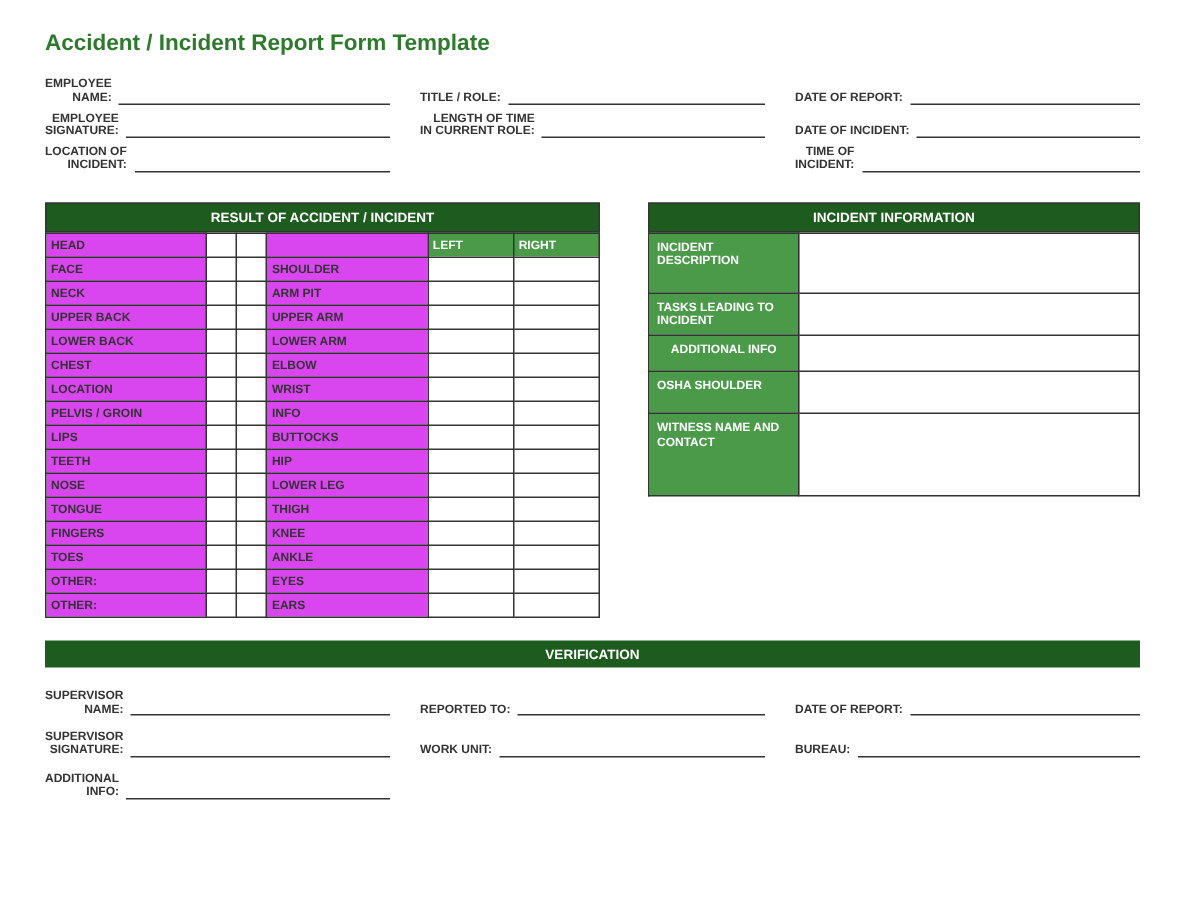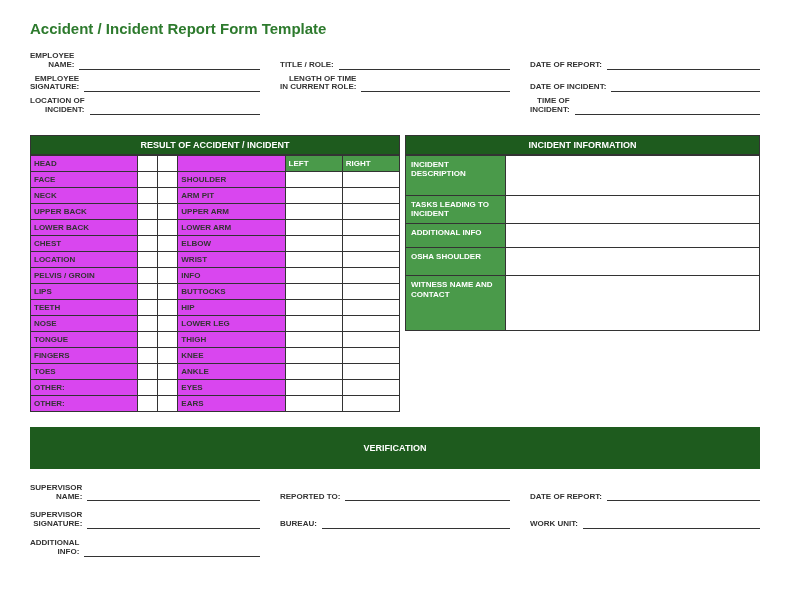--- a/index.html
+++ b/index.html
@@ -2,35 +2,35 @@
 <html><head>
 <meta charset="utf-8">
 <style>
 *{box-sizing:border-box;margin:0;padding:0}
 body{background:#fff;font-family:Arial,Helvetica,sans-serif;font-size:9px;color:#333;width:790px;height:610px;padding:20px 30px}
 .title{color:#2d7a2d;font-size:15px;font-weight:bold;margin-bottom:15px}
 .header-grid{display:grid;grid-template-columns:1fr 1fr 1fr;gap:5px 20px;margin-bottom:20px}
 .header-field{display:flex;align-items:flex-end;justify-content:flex-end;gap:5px}
 .header-label{text-align:right;font-size:8px;font-weight:bold;line-height:1.1;white-space:pre-line;flex:0 0 auto}
 .header-line{border-bottom:1px solid #333;flex:1;height:12px}
-.columns{display:flex;gap:5px;margin-bottom:15px}
+.columns{display:flex;gap:32px;margin-bottom:15px}
 .col-left{flex:0 0 370px}
 .col-right{flex:1}
 .section-header{background:#1e5b1e;color:#fff;text-align:center;font-size:9px;font-weight:bold;padding:4px;border:1px solid #333}
 .body-table{width:100%;border-collapse:collapse}
 .body-table td,.body-table th{border:1px solid #333;padding:2px 3px;font-size:8px;font-weight:bold;height:16px;text-align:left}
 .body-part{background:#d946ef;width:75px}
 .body-chk{background:#fff;width:14px}
 .body-chk2{background:#fff;width:14px}
 .sub-head{background:#4a9a4a;color:#fff;text-align:center;font-size:8px}
 .info-table{width:100%;border-collapse:collapse}
 .info-table td{border:1px solid #333;padding:4px 5px;font-size:8px;font-weight:bold;vertical-align:top}
 .info-label{background:#4a9a4a;color:#fff;width:100px;line-height:1.2}
 .info-value{background:#fff}
-.verification-header{background:#1e5b1e;color:#fff;text-align:center;font-size:9px;font-weight:bold;padding:16px;margin-bottom:15px}
+.verification-header{background:#1e5b1e;color:#fff;text-align:center;font-size:9px;font-weight:bold;padding:4px;margin-bottom:15px}
 .verif-grid{display:grid;grid-template-columns:1fr 1fr 1fr;gap:10px 20px}
 .verif-field{display:flex;align-items:flex-end;justify-content:flex-end;gap:5px}
 .verif-label{text-align:right;font-size:8px;font-weight:bold;line-height:1.1;white-space:pre-line;flex:0 0 auto}
 .verif-line{border-bottom:1px solid #333;flex:1;height:12px}
 </style>
 </head>
 <body>
 
 <div class="title">Accident / Incident Report Form Template</div>
 
@@ -217,21 +217,21 @@
       <tbody id="info-table-body">
           <tr>
             <td class="info-label" style="height: 40px;">INCIDENT DESCRIPTION</td>
             <td class="info-value"></td>
           </tr>
           <tr>
             <td class="info-label" style="height: 28px;">TASKS LEADING TO INCIDENT</td>
             <td class="info-value"></td>
           </tr>
           <tr>
-            <td class="info-label" style="height: 24px;">ADDITIONAL INFO</td>
+            <td class="info-label" style="height: 24px; text-align: center;">ADDITIONAL INFO</td>
             <td class="info-value"></td>
           </tr>
           <tr>
             <td class="info-label" style="height: 28px;">OSHA SHOULDER</td>
             <td class="info-value"></td>
           </tr>
           <tr>
             <td class="info-label" style="height: 55px;">WITNESS NAME AND CONTACT</td>
             <td class="info-value"></td>
           </tr>
@@ -254,25 +254,25 @@
   <div class="verif-field">
       <div class="verif-label">DATE OF REPORT:</div>
       <div class="verif-line"></div>
     </div>
   <div class="verif-field">
       <div class="verif-label">SUPERVISOR
 SIGNATURE:</div>
       <div class="verif-line"></div>
     </div>
   <div class="verif-field">
+      <div class="verif-label">WORK UNIT:</div>
+      <div class="verif-line"></div>
+    </div>
+  <div class="verif-field">
       <div class="verif-label">BUREAU:</div>
-      <div class="verif-line"></div>
-    </div>
-  <div class="verif-field">
-      <div class="verif-label">WORK UNIT:</div>
       <div class="verif-line"></div>
     </div>
   <div class="verif-field">
       <div class="verif-label">ADDITIONAL
 INFO:</div>
       <div class="verif-line"></div>
     </div>
 </div>
 
 </body></html>

